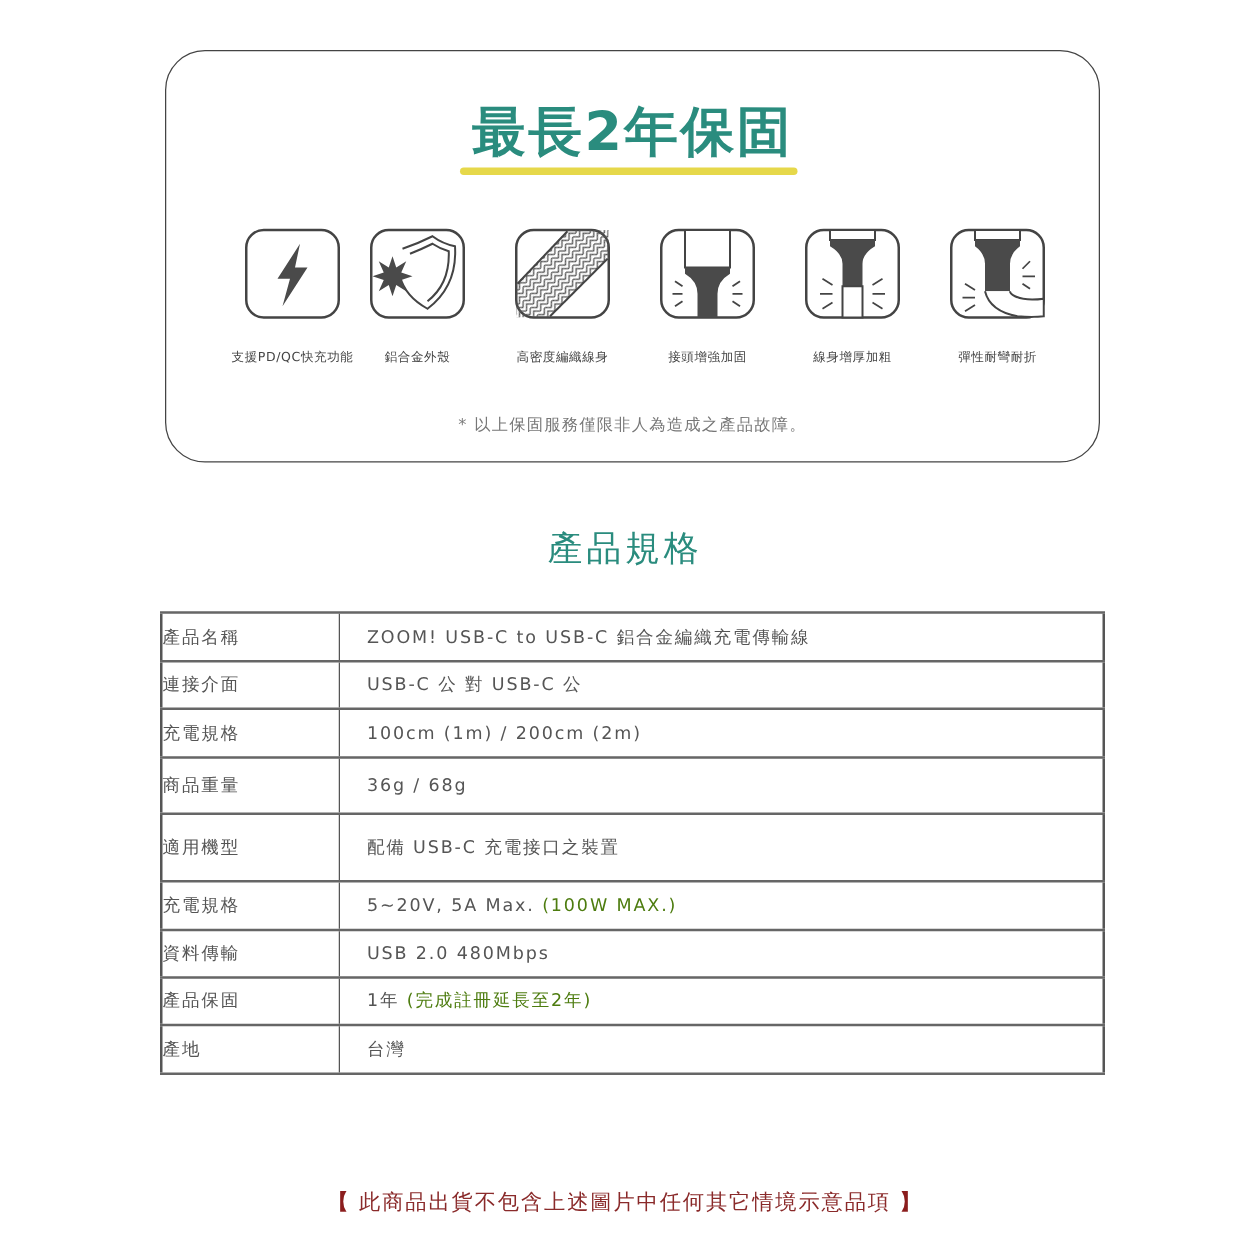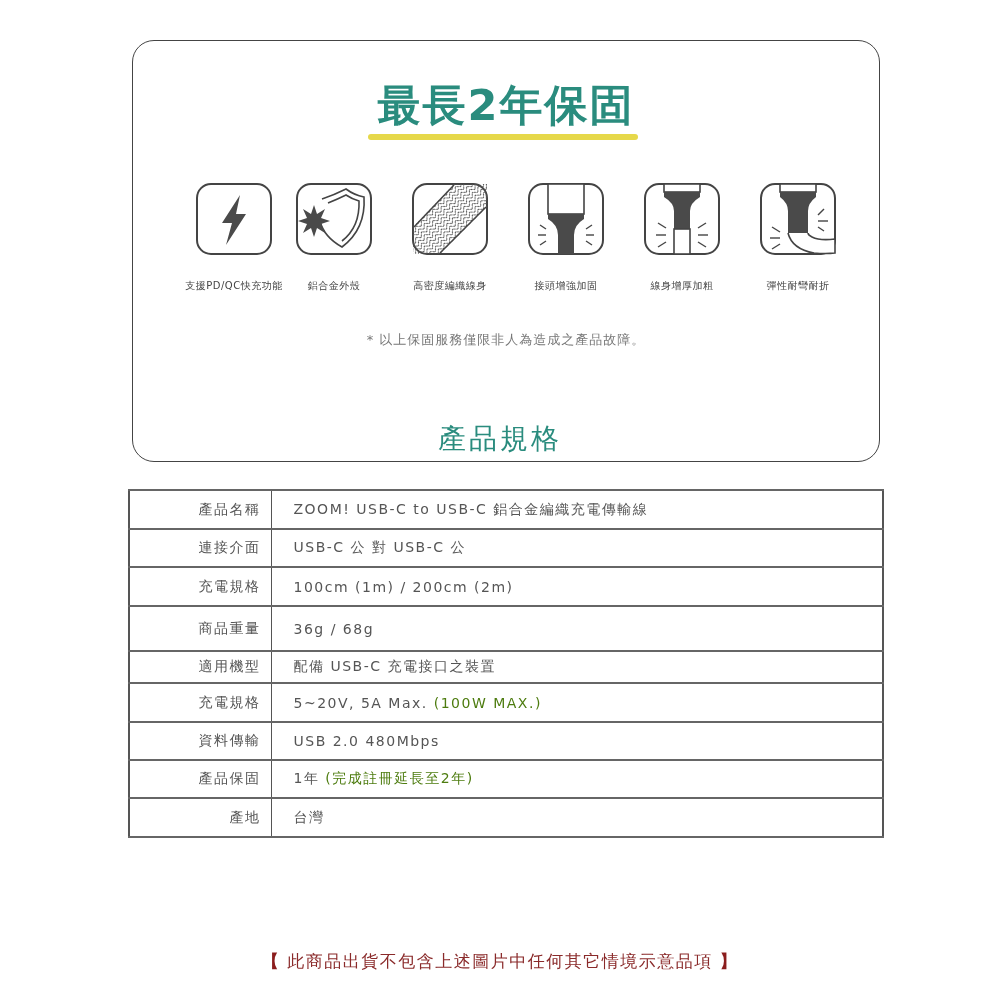--- a/index.html
+++ b/index.html
@@ -1,21 +1,21 @@
 <!DOCTYPE html>
 <html><head>
 <meta charset="utf-8">
 <style>
   * { margin: 0; padding: 0; box-sizing: border-box; }
   html, body { width: 1000px; height: 1000px; background: #ffffff; overflow: hidden; }
   body { font-family: "DejaVu Sans", "Liberation Sans", sans-serif; color: #555; position: relative; }
 
   .warranty-box {
-    position: absolute; left: 132px; top: 40px; width: 748px; height: 422px;
-    border: 1.5px solid #444; border-radius: 22px; background: #fff;
+    position: absolute; left: 132px; top: 40px; width: 748px; height: 330px;
+    border: 1.5px solid #444; border-radius: 32px; background: #fff;
   }
   .warranty-title {
     position: absolute; left: 0; right: 0; top: 36px; text-align: center;
     font-size: 43px; font-weight: bold; color: #2a8c7e; letter-spacing: 2px;
   }
   .title-underline {
     position: absolute; left: 235px; top: 93px; width: 270px; height: 6px;
     background: #e6d84a; border-radius: 3px;
   }
   .features {
@@ -42,21 +42,21 @@
 
   .spec-table {
     position: absolute; left: 128px; top: 489px; width: 756px;
     border-collapse: collapse; border: 2px solid #555;
   }
   .spec-table td {
     border-top: 2px solid #666; border-bottom: 2px solid #666;
     font-size: 14px; color: #555; letter-spacing: 1.5px; vertical-align: middle;
   }
   .spec-table td.label {
-    width: 142px; text-align: right; padding-right: 10px; border-right: 1.5px solid #555;
+    width: 142px; padding-right: 10px; border-right: 1.5px solid #555;
   }
   .spec-table td.value { padding-left: 22px; margin-left: 16px; }
   .accent { color: #4d7c0f; }
 
   .notice {
     position: absolute; left: 0; right: 0; top: 950px; text-align: center;
     font-size: 17px; color: #8a2a2a; letter-spacing: 1.5px;
   }
   .bracket { color: #8b1d1d; font-weight: bold; }
 </style>
@@ -178,21 +178,21 @@
       <td class="value"><span>USB-C 公 對 USB-C 公</span><span class="accent"></span></td>
     </tr>
     <tr style="height:39px;">
       <td class="label">充電規格</td>
       <td class="value"><span>100cm (1m) / 200cm (2m)</span><span class="accent"></span></td>
     </tr>
     <tr style="height:45px;">
       <td class="label">商品重量</td>
       <td class="value"><span>36g / 68g</span><span class="accent"></span></td>
     </tr>
-    <tr style="height:32px;">
+    <tr style="height:54px;">
       <td class="label">適用機型</td>
       <td class="value"><span>配備 USB-C 充電接口之裝置</span><span class="accent"></span></td>
     </tr>
     <tr style="height:39px;">
       <td class="label">充電規格</td>
       <td class="value"><span>5~20V, 5A Max. </span><span class="accent">(100W MAX.)</span></td>
     </tr>
     <tr style="height:38px;">
       <td class="label">資料傳輸</td>
       <td class="value"><span>USB 2.0 480Mbps</span><span class="accent"></span></td>

